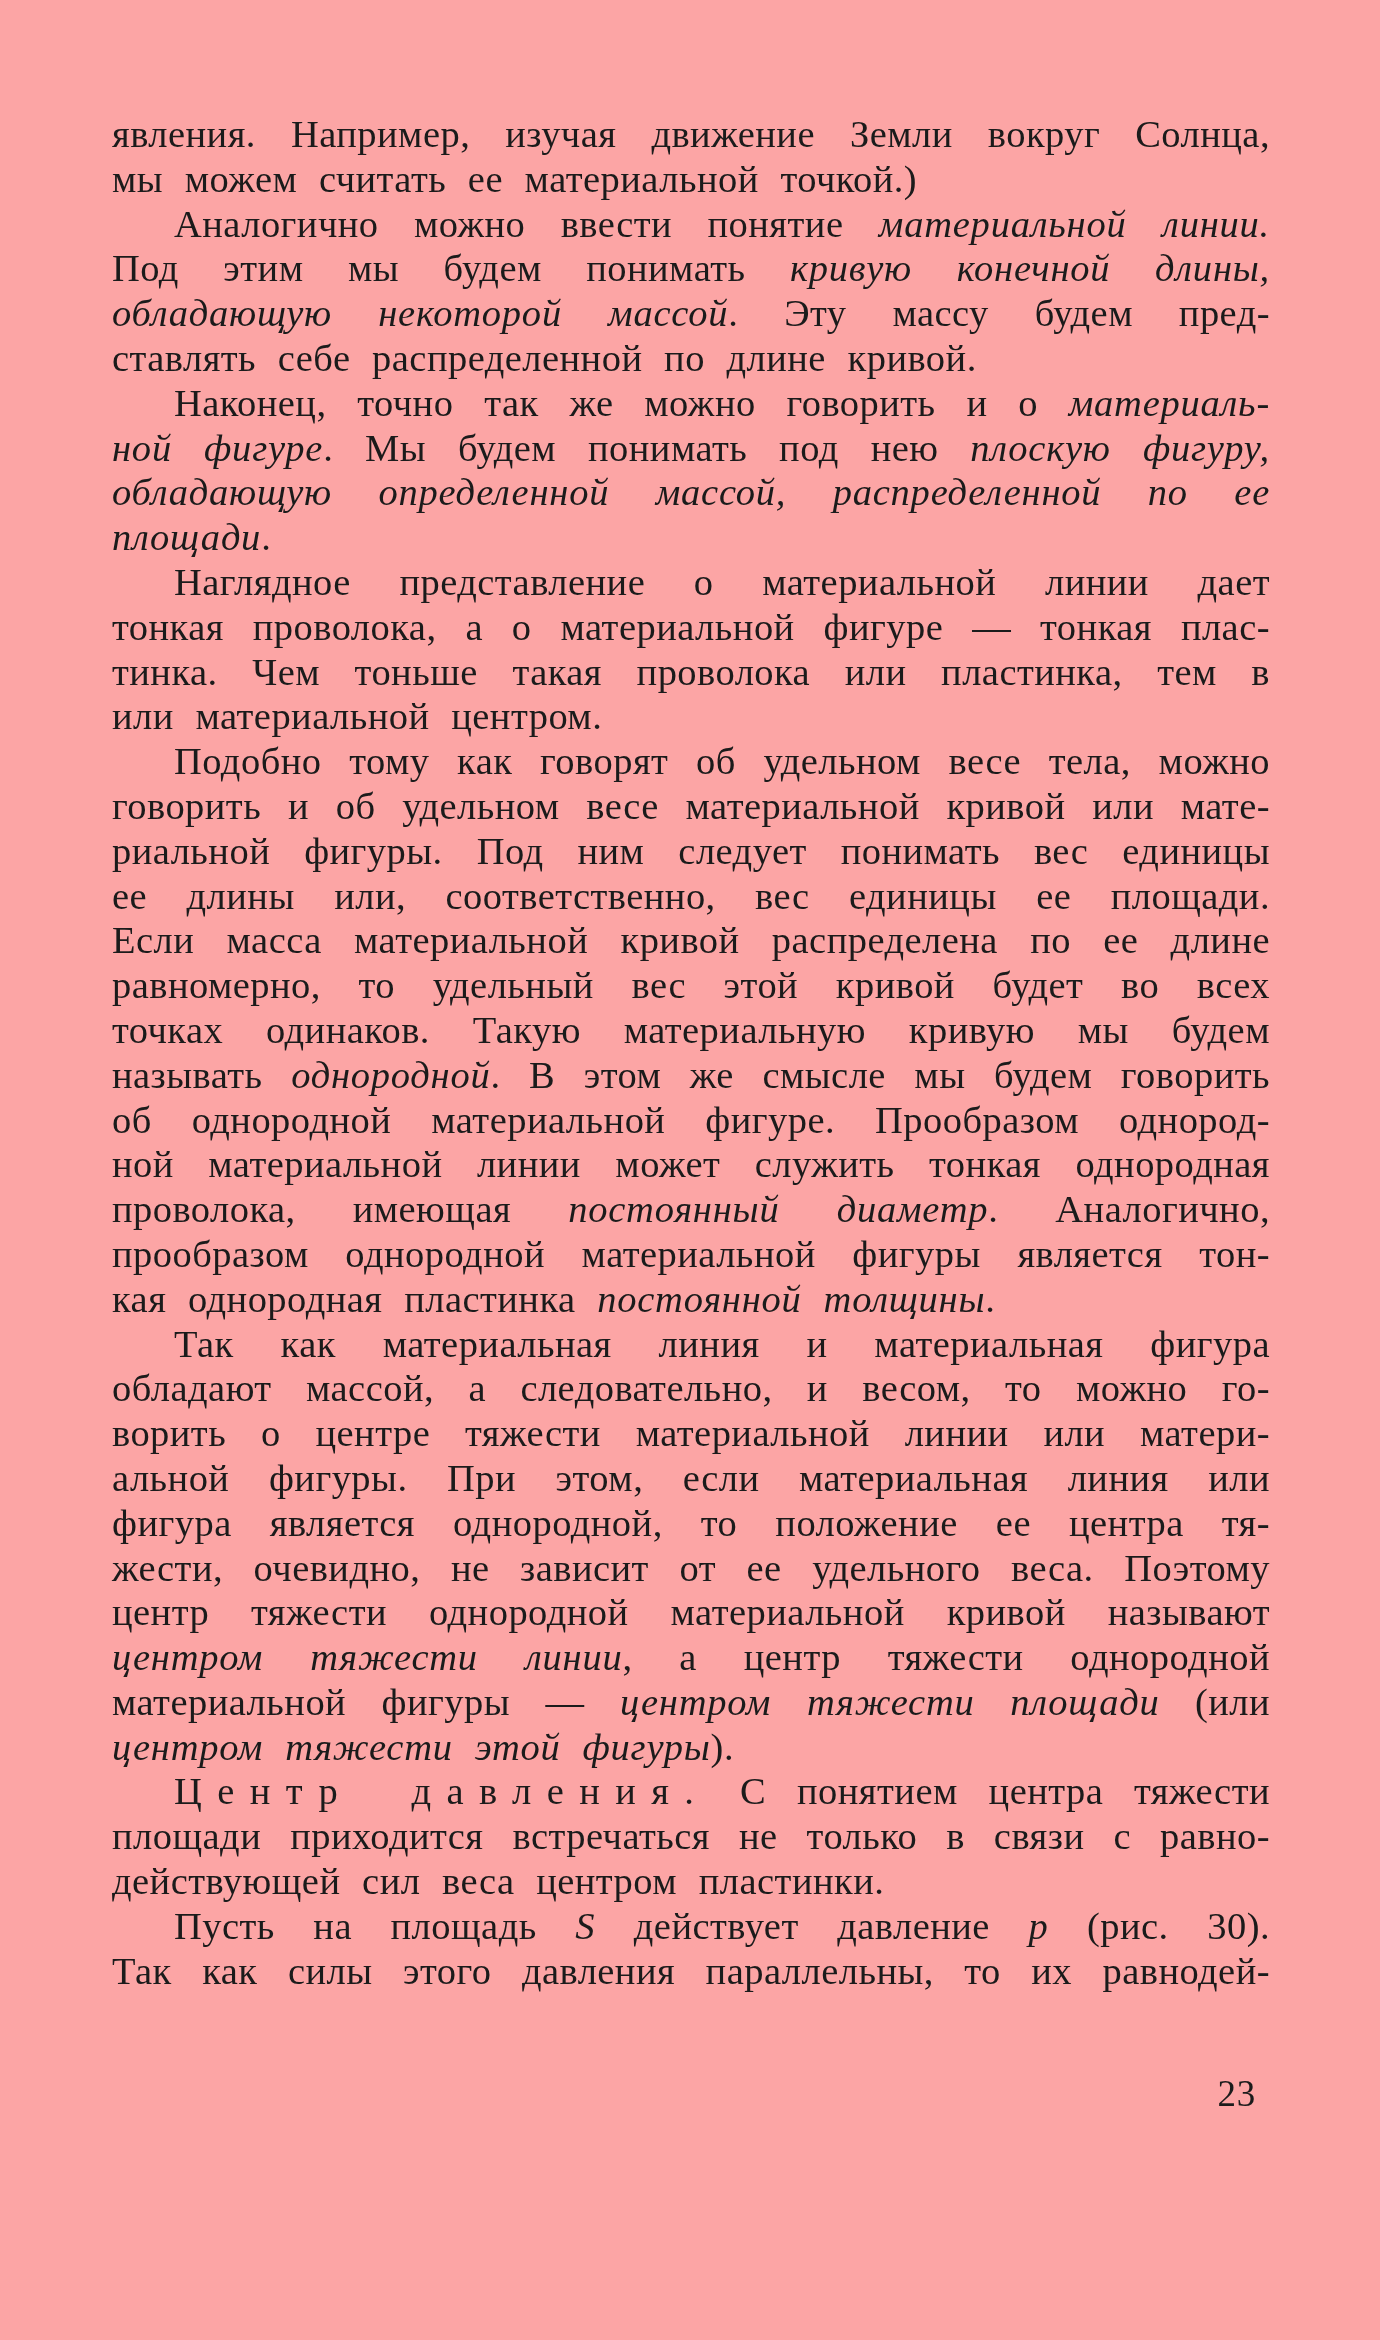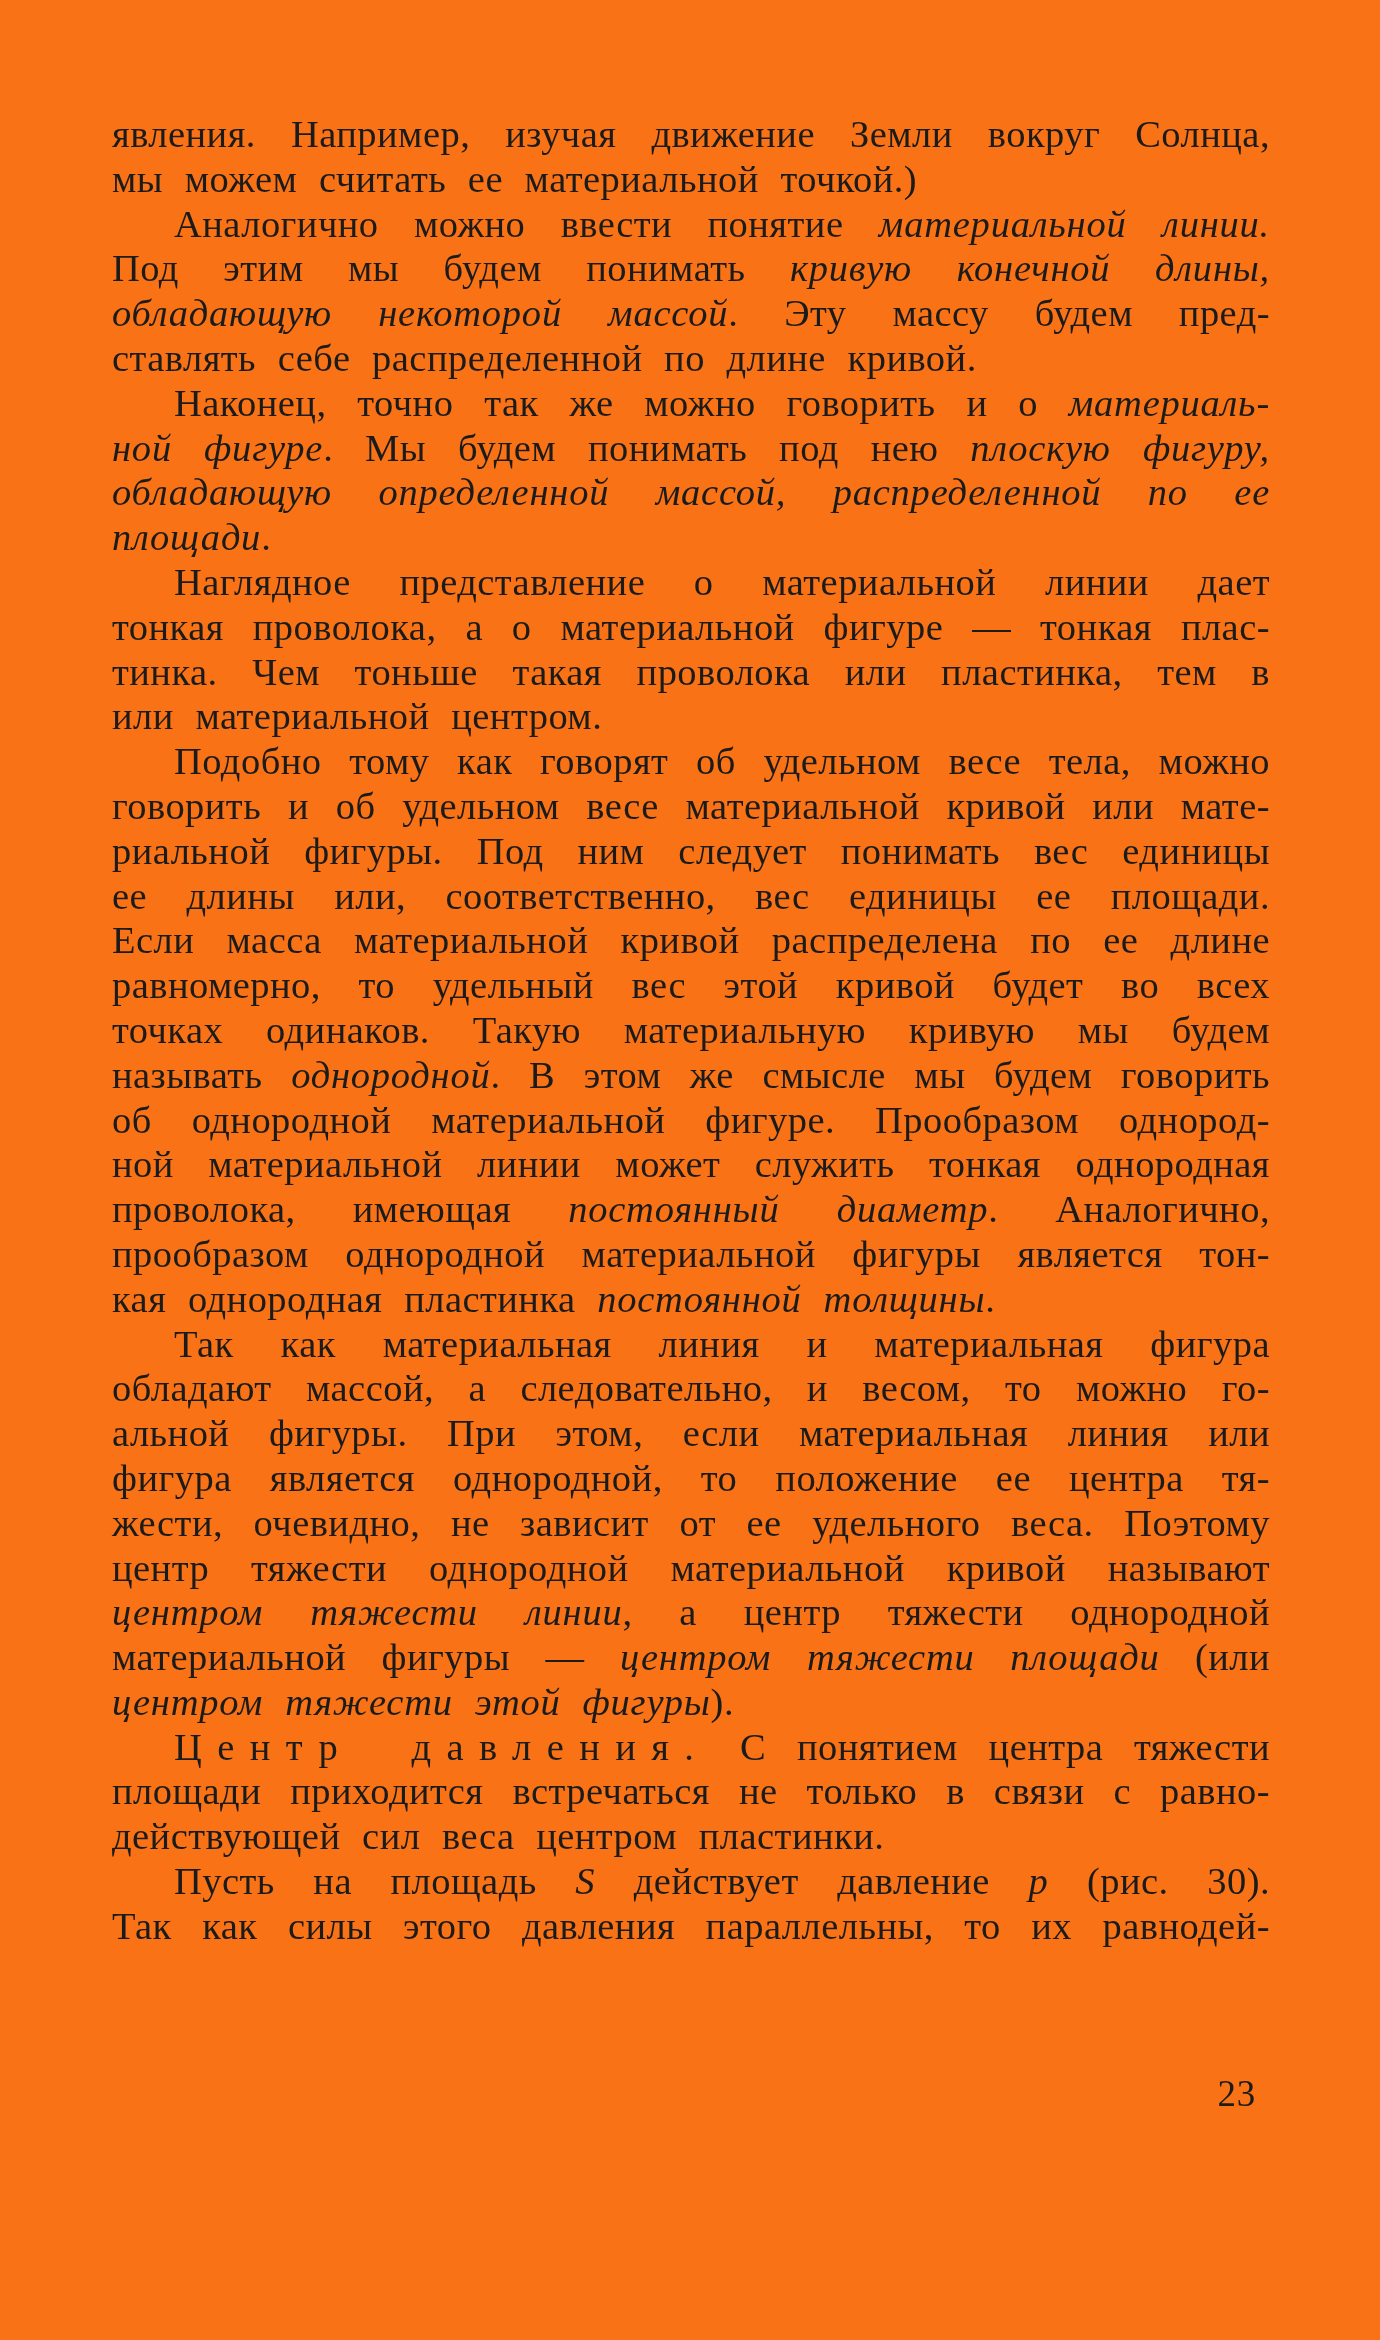--- a/index.html
+++ b/index.html
@@ -4,21 +4,21 @@
 <style>
   html, body {
     margin: 0;
     padding: 0;
     background: #e8e8e8;
   }
   .scan-page {
     position: relative;
     width: 1380px;
     height: 2340px;
-    background: #f97316;
+    background: #fca5a5;
     color: #1b1b1b;
     font-family: "Liberation Serif", "DejaVu Serif", serif;
     overflow: hidden;
     text-decoration: underline;
   }
   .text-column {
     position: absolute;
     left: 112px;
     top: 112px;
     width: 1158px;
@@ -87,20 +87,21 @@
       <div class="line"><span class="seg-n">равномерно, то удельный вес этой кривой будет во всех</span></div>
       <div class="line"><span class="seg-n">точках одинаков. Такую материальную кривую мы будем</span></div>
       <div class="line"><span class="seg-n">называть </span><span class="seg-i">однородной</span><span class="seg-n">. В этом же смысле мы будем говорить</span></div>
       <div class="line"><span class="seg-n">об однородной материальной фигуре. Прообразом однород-</span></div>
       <div class="line"><span class="seg-n">ной материальной линии может служить тонкая однородная</span></div>
       <div class="line"><span class="seg-n">проволока, имеющая </span><span class="seg-i">постоянный диаметр</span><span class="seg-n">. Аналогично,</span></div>
       <div class="line"><span class="seg-n">прообразом однородной материальной фигуры является тон-</span></div>
       <div class="line end"><span class="seg-n">кая однородная пластинка </span><span class="seg-i">постоянной толщины</span><span class="seg-n">.</span></div>
       <div class="line indent"><span class="seg-n">Так как материальная линия и материальная фигура</span></div>
       <div class="line"><span class="seg-n">обладают массой, а следовательно, и весом, то можно го-</span></div>
+      <div class="line"><span class="seg-n">ворить о центре тяжести материальной линии или матери-</span></div>
       <div class="line"><span class="seg-n">альной фигуры. При этом, если материальная линия или</span></div>
       <div class="line"><span class="seg-n">фигура является однородной, то положение ее центра тя-</span></div>
       <div class="line"><span class="seg-n">жести, очевидно, не зависит от ее удельного веса. Поэтому</span></div>
       <div class="line"><span class="seg-n">центр тяжести однородной материальной кривой называют</span></div>
       <div class="line"><span class="seg-i">центром тяжести линии</span><span class="seg-n">, а центр тяжести однородной</span></div>
       <div class="line"><span class="seg-n">материальной фигуры — </span><span class="seg-i">центром тяжести площади</span><span class="seg-n"> (или</span></div>
       <div class="line end"><span class="seg-i">центром тяжести этой фигуры</span><span class="seg-n">).</span></div>
       <div class="line indent"><span class="seg-sp">Центр давления.</span><span class="seg-n"> С понятием центра тяжести</span></div>
       <div class="line"><span class="seg-n">площади приходится встречаться не только в связи с равно-</span></div>
       <div class="line end"><span class="seg-n">действующей сил веса центром пластинки.</span></div>

